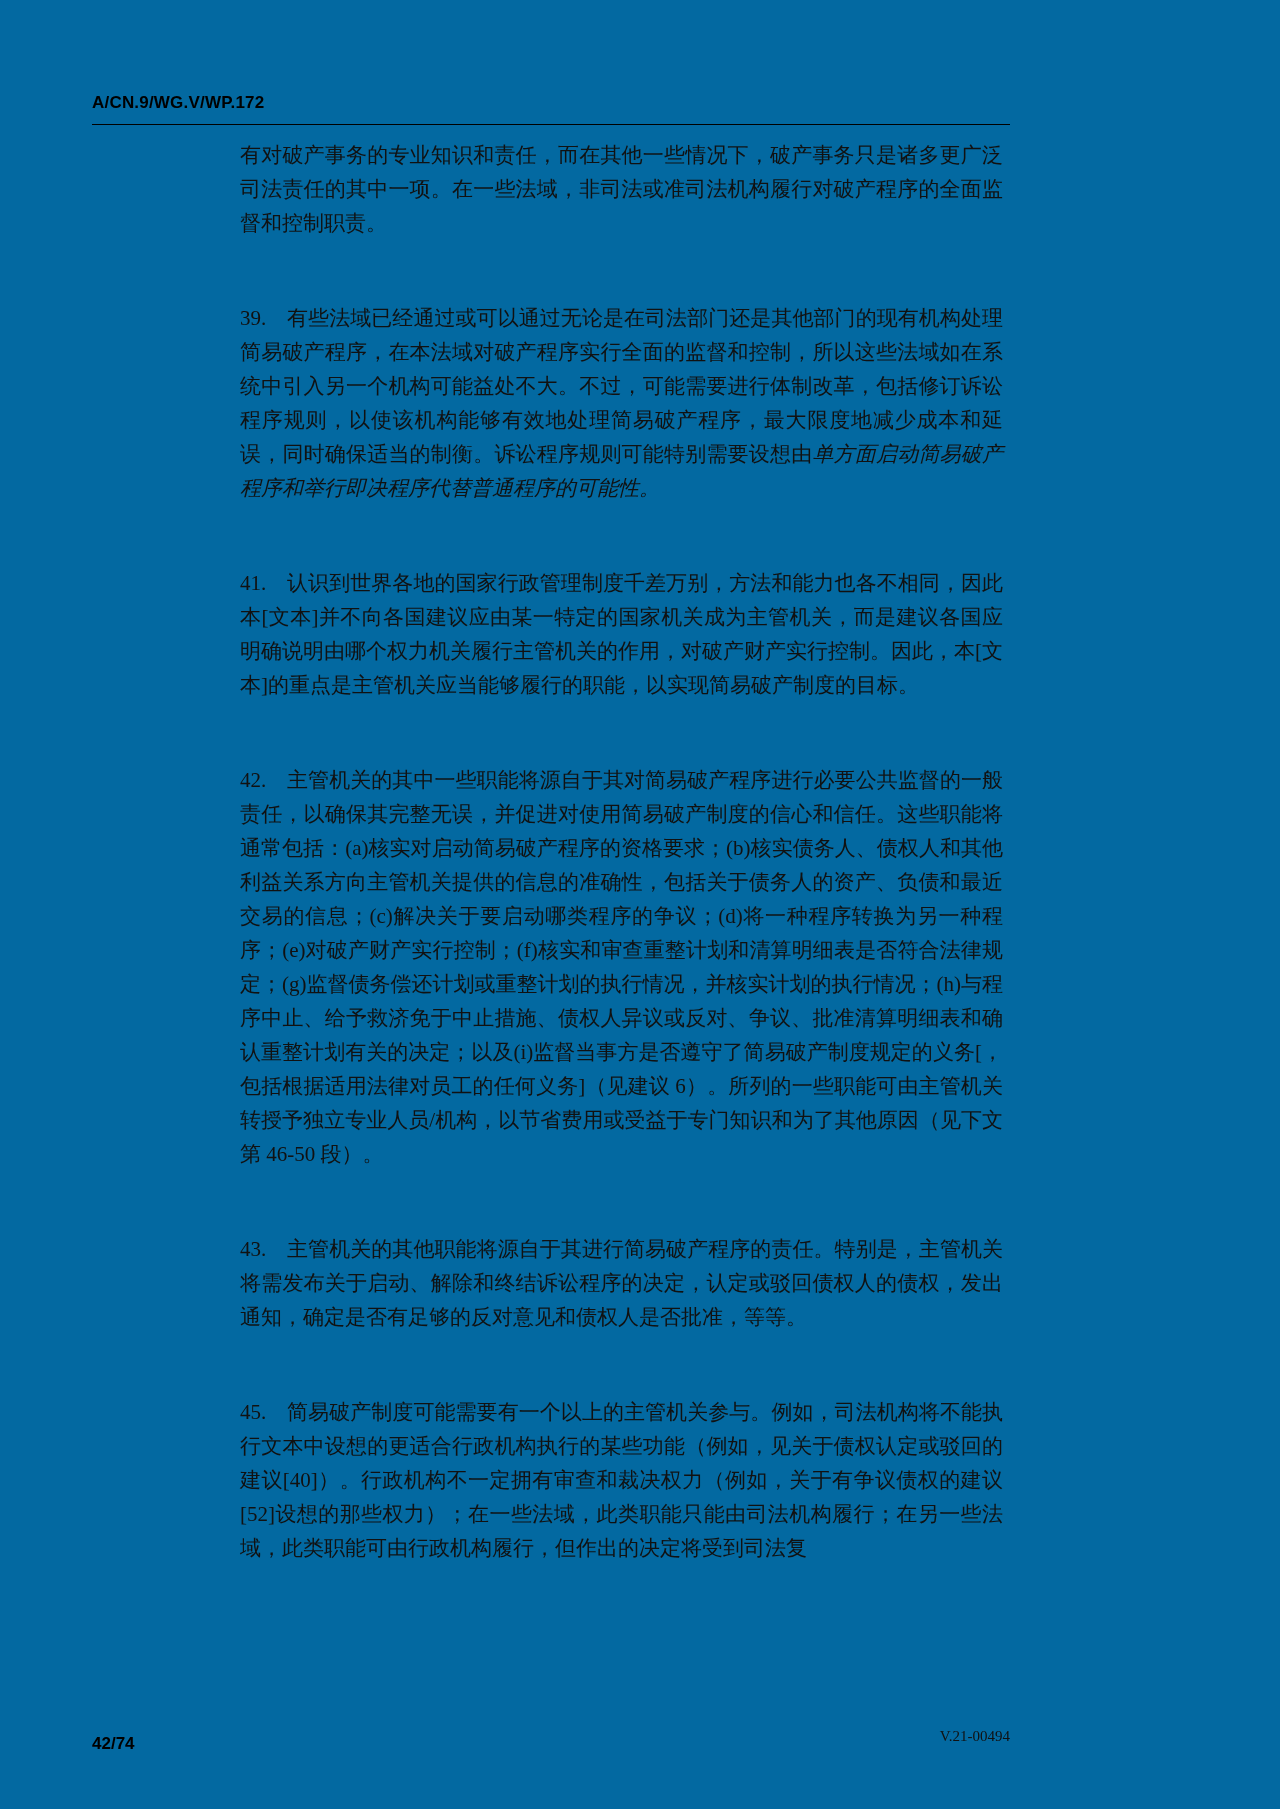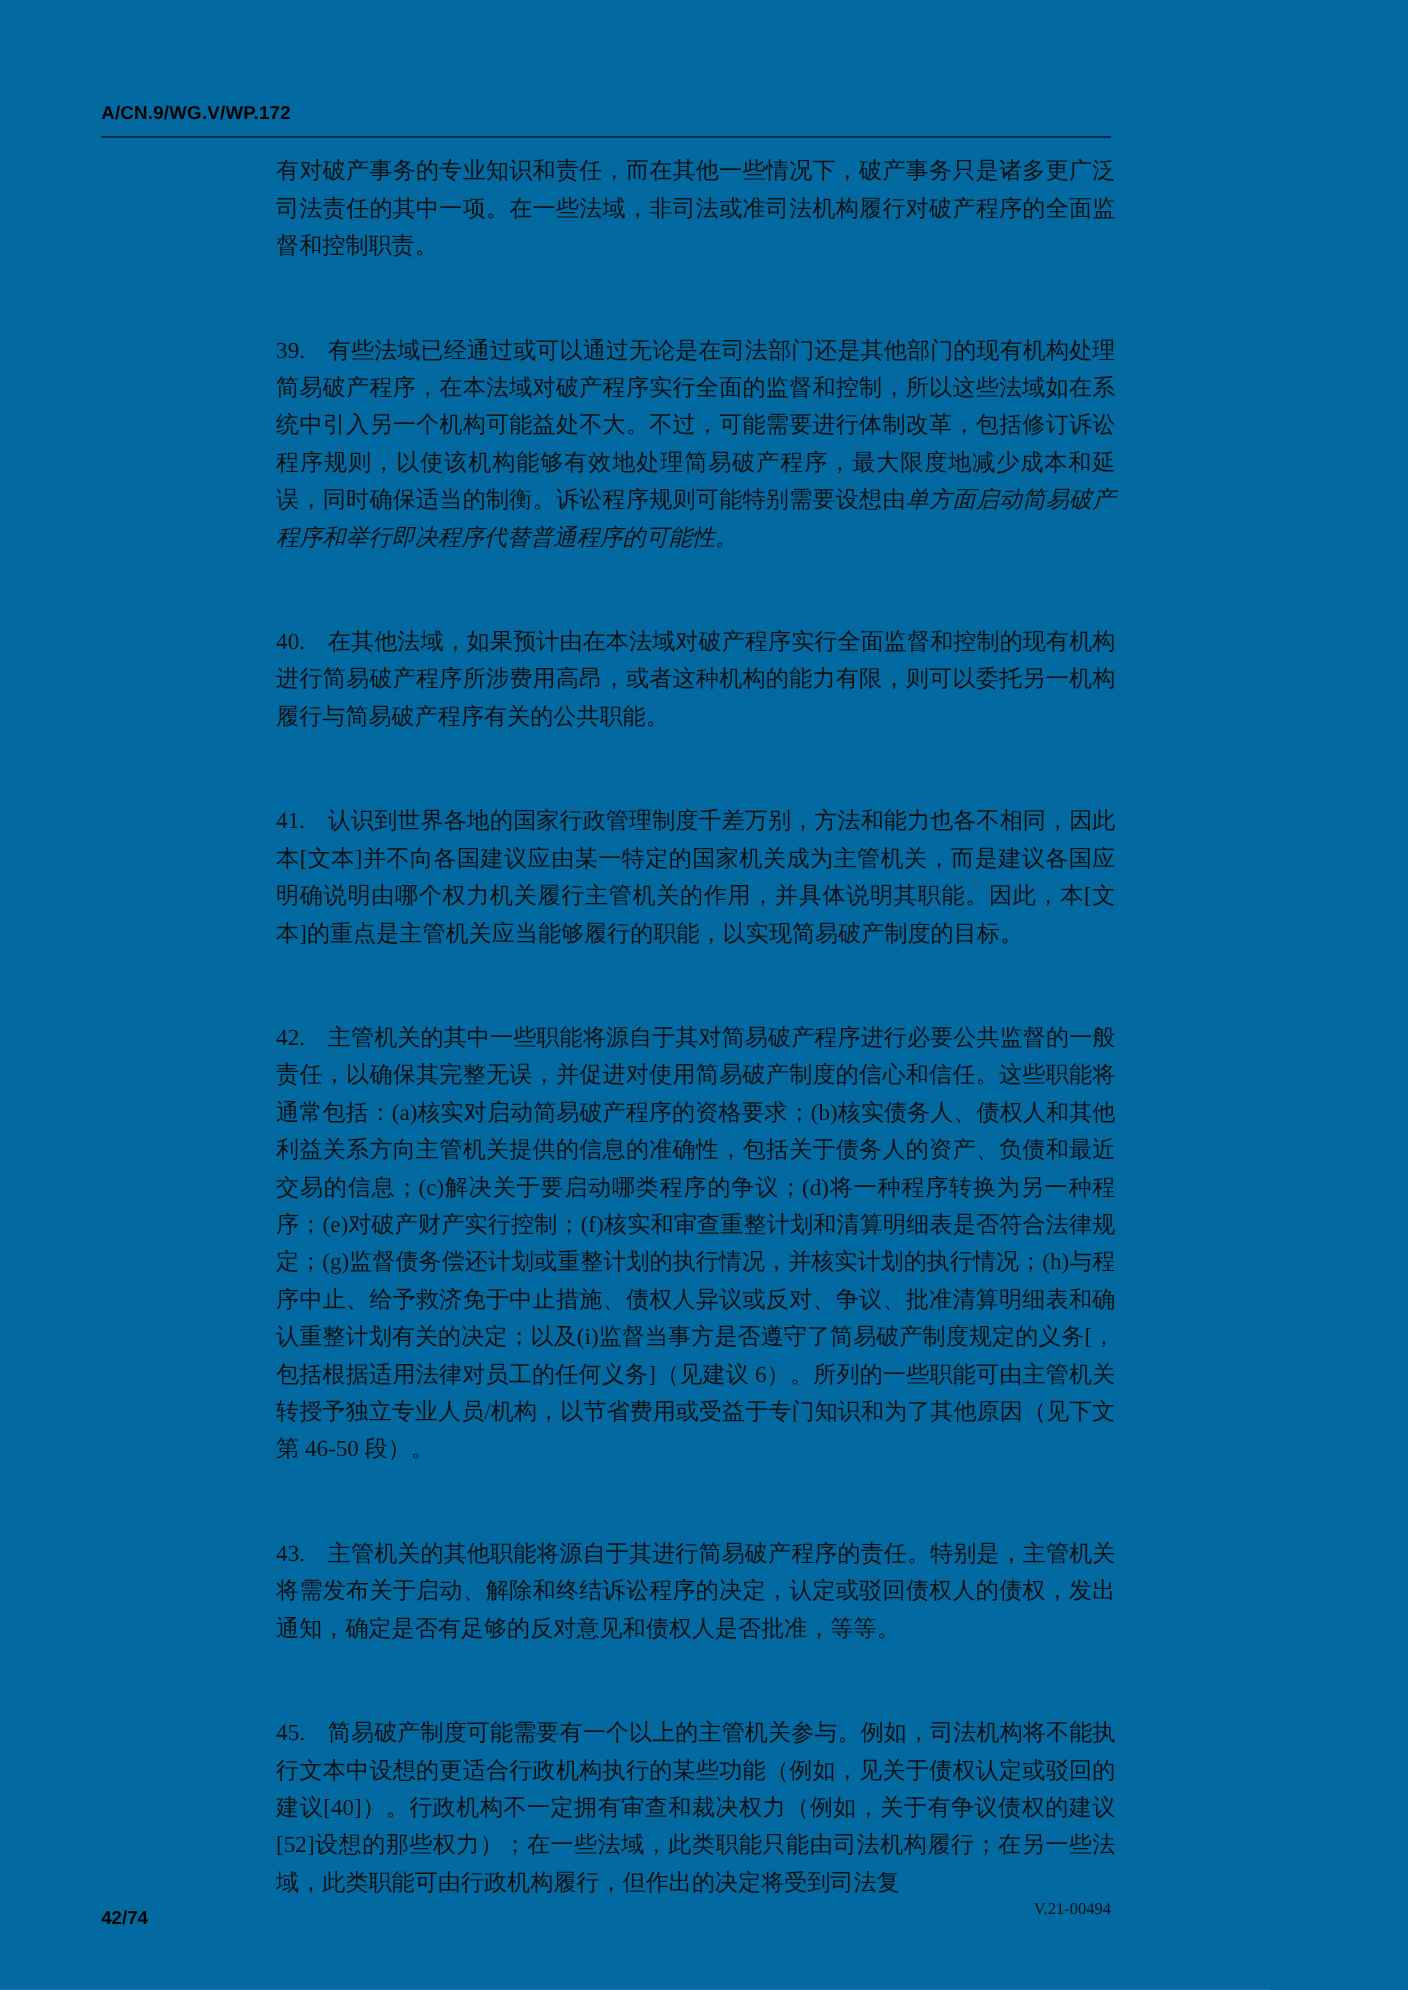--- a/index.html
+++ b/index.html
@@ -30,21 +30,21 @@
     left: 92px;
     top: 124px;
     width: 918px;
     height: 0;
     border: none;
     border-top: 1.5px solid #000000;
     margin: 0;
   }
   .body-text {
     position: absolute;
-    left: 251px;
+    left: 240px;
     top: 138px;
     width: 763px;
     font-family: "Liberation Serif", serif;
     font-size: 21px;
     line-height: 34px;
     text-align: justify;
     color: #111111;
   }
   .para {
     margin: 0 0 17px 0;
@@ -84,23 +84,22 @@
     <div class="doc-symbol">A/CN.9/WG.V/WP.172</div>
     <hr class="header-rule">
   </header>
 
   <main class="body-text">
 
     <p class="para"><span>有对破产事务的专业知识和责任，而在其他一些情况下，破产事务只是诸多更广泛司法责任的其中一项。在一些法域，非司法或准司法机构履行对破产程序的全面监督和控制职责。</span></p>
 
     <p class="para"><span class="para-num">39.</span><span>有些法域已经通过或可以通过无论是在司法部门还是其他部门的现有机构处理简易破产程序，在本法域对破产程序实行全面的监督和控制，所以这些法域如在系统中引入另一个机构可能益处不大。不过，可能需要进行体制改革，包括修订诉讼程序规则，以使该机构能够有效地处理简易破产程序，最大限度地减少成本和延误，同时确保适当的制衡。诉讼程序规则可能特别需要设想由</span><span class="kai">单方面启动简易破产程序和举行即决程序代替普通程序的可能性。</span></p>
 
-    <p class="para"><span class="para-num">40.</span><span>在其他法域，如果预计由在本法域对破产程序实行全面监督和控制的现有机构进行简易破产程序所涉费用高昂，或者这种机构的能力有限，则可以委托另一机构履行与简易破产程序有关的公共职能。</span></p>
 
-    <p class="para"><span class="para-num">41.</span><span>认识到世界各地的国家行政管理制度千差万别，方法和能力也各不相同，因此本[文本]并不向各国建议应由某一特定的国家机关成为主管机关，而是建议各国应明确说明由哪个权力机关履行主管机关的作用，并具体说明其职能。因此，本[文本]的重点是主管机关应当能够履行的职能，以实现简易破产制度的目标。</span></p>
+    <p class="para"><span class="para-num">41.</span><span>认识到世界各地的国家行政管理制度千差万别，方法和能力也各不相同，因此本[文本]并不向各国建议应由某一特定的国家机关成为主管机关，而是建议各国应明确说明由哪个权力机关履行主管机关的作用，对破产财产实行控制。因此，本[文本]的重点是主管机关应当能够履行的职能，以实现简易破产制度的目标。</span></p>
 
     <p class="para"><span class="para-num">42.</span><span>主管机关的其中一些职能将源自于其对简易破产程序进行必要公共监督的一般责任，以确保其完整无误，并促进对使用简易破产制度的信心和信任。这些职能将通常包括：(a)核实对启动简易破产程序的资格要求；(b)核实债务人、债权人和其他利益关系方向主管机关提供的信息的准确性，包括关于债务人的资产、负债和最近交易的信息；(c)解决关于要启动哪类程序的争议；(d)将一种程序转换为另一种程序；(e)对破产财产实行控制；(f)核实和审查重整计划和清算明细表是否符合法律规定；(g)监督债务偿还计划或重整计划的执行情况，并核实计划的执行情况；(h)与程序中止、给予救济免于中止措施、债权人异议或反对、争议、批准清算明细表和确认重整计划有关的决定；以及(i)监督当事方是否遵守了简易破产制度规定的义务[，包括根据适用法律对员工的任何义务]（见建议 6）。所列的一些职能可由主管机关转授予独立专业人员/机构，以节省费用或受益于专门知识和为了其他原因（见下文第 46-50 段）。</span></p>
 
     <p class="para"><span class="para-num">43.</span><span>主管机关的其他职能将源自于其进行简易破产程序的责任。特别是，主管机关将需发布关于启动、解除和终结诉讼程序的决定，认定或驳回债权人的债权，发出通知，确定是否有足够的反对意见和债权人是否批准，等等。</span></p>
 
 
     <p class="para"><span class="para-num">45.</span><span>简易破产制度可能需要有一个以上的主管机关参与。例如，司法机构将不能执行文本中设想的更适合行政机构执行的某些功能（例如，见关于债权认定或驳回的建议[40]）。行政机构不一定拥有审查和裁决权力（例如，关于有争议债权的建议[52]设想的那些权力）；在一些法域，此类职能只能由司法机构履行；在另一些法域，此类职能可由行政机构履行，但作出的决定将受到司法复</span></p>
 
   </main>
 

